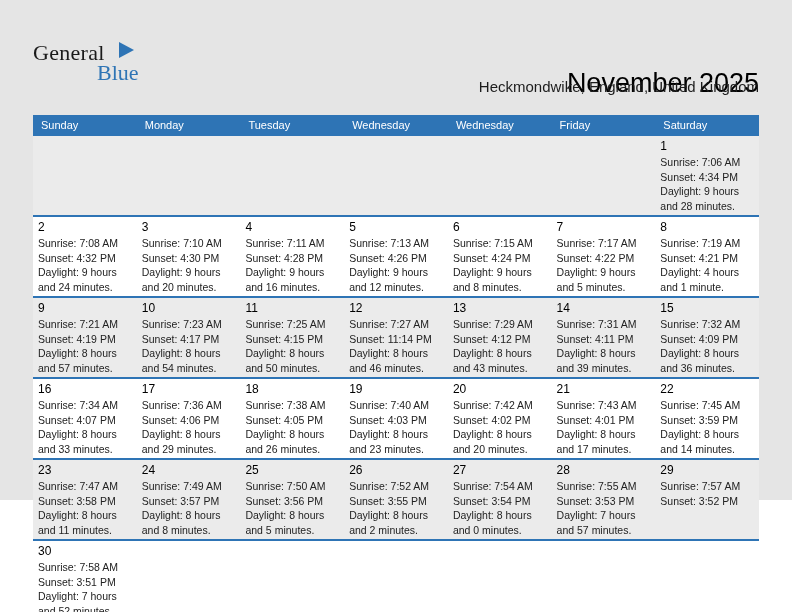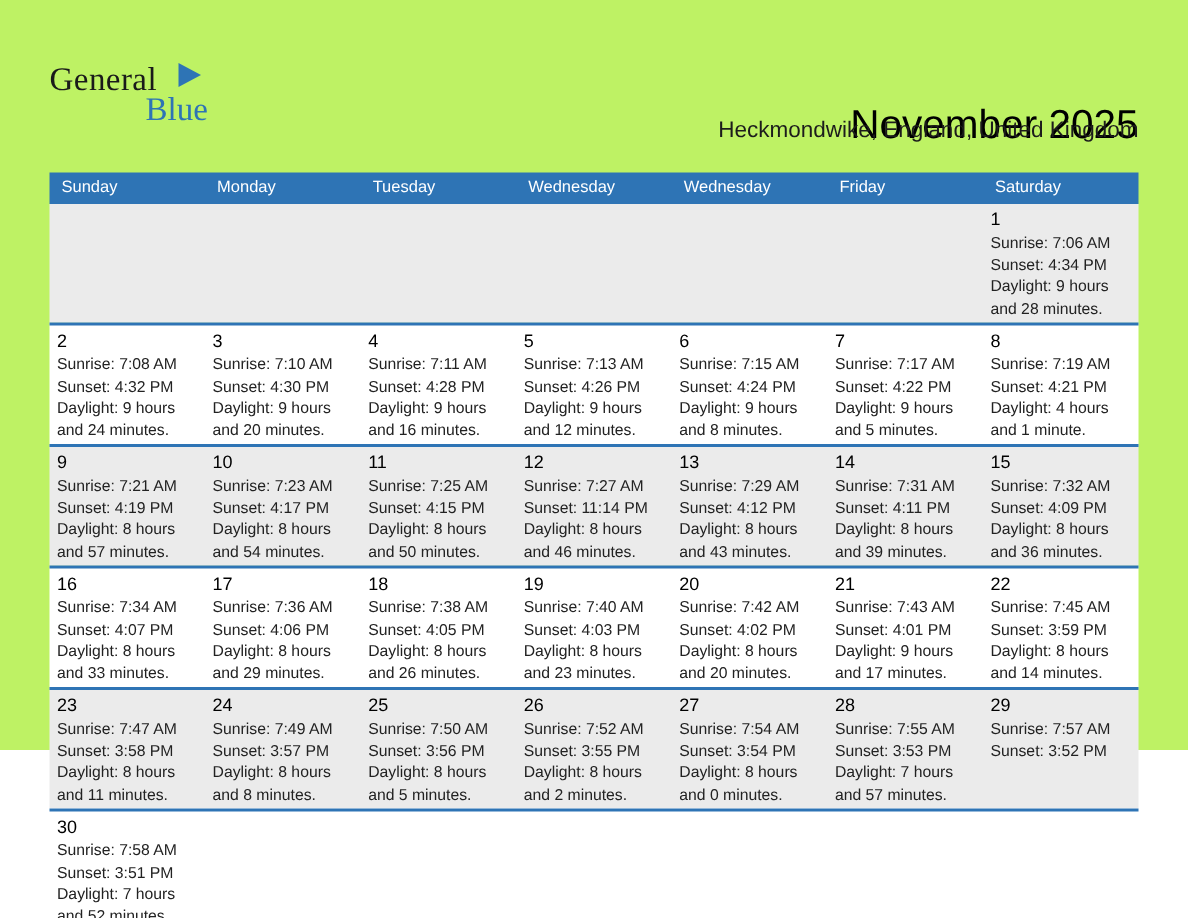--- a/index.html
+++ b/index.html
@@ -3,21 +3,21 @@
 <meta charset="utf-8">
 <style>
   * { margin:0; padding:0; box-sizing:border-box; }
   html,body { background:#fff; }
   body {
     width:792px; height:612px;
     font-family:"Liberation Sans", sans-serif;
     position:relative;
     overflow:hidden;
   }
-  .page { position:absolute; top:0; left:0; width:792px; height:500px; background:#bef264; }
+  .page { position:absolute; top:0; left:0; width:792px; height:500px; background:#e5e5e5; }
 
   
   .top-bar { position:absolute; top:36px; left:33px; right:33px; height:64px; }
   .logo { position:absolute; left:0; top:4px; width:130px; height:56px; }
   .logo-general {
     font-family:"Liberation Serif", serif;
     font-size:22px; color:#1a1a1a; letter-spacing:0.3px;
   }
   .logo-flag {
     display:inline-block; width:0; height:0;
@@ -210,21 +210,21 @@
           <div class="day-cell">
             <div class="day-num">20</div>
             <div class="day-line">Sunrise: 7:42 AM</div>
             <div class="day-line">Sunset: 4:02 PM</div>
             <div class="day-line">Daylight: 8 hours and 20 minutes.</div>
           </div>
           <div class="day-cell">
             <div class="day-num">21</div>
             <div class="day-line">Sunrise: 7:43 AM</div>
             <div class="day-line">Sunset: 4:01 PM</div>
-            <div class="day-line">Daylight: 9 hours and 17 minutes.</div>
+            <div class="day-line">Daylight: 8 hours and 17 minutes.</div>
           </div>
           <div class="day-cell">
             <div class="day-num">22</div>
             <div class="day-line">Sunrise: 7:45 AM</div>
             <div class="day-line">Sunset: 3:59 PM</div>
             <div class="day-line">Daylight: 8 hours and 14 minutes.</div>
           </div>
         </div>
         <div class="week-row shaded">
           <div class="day-cell">

